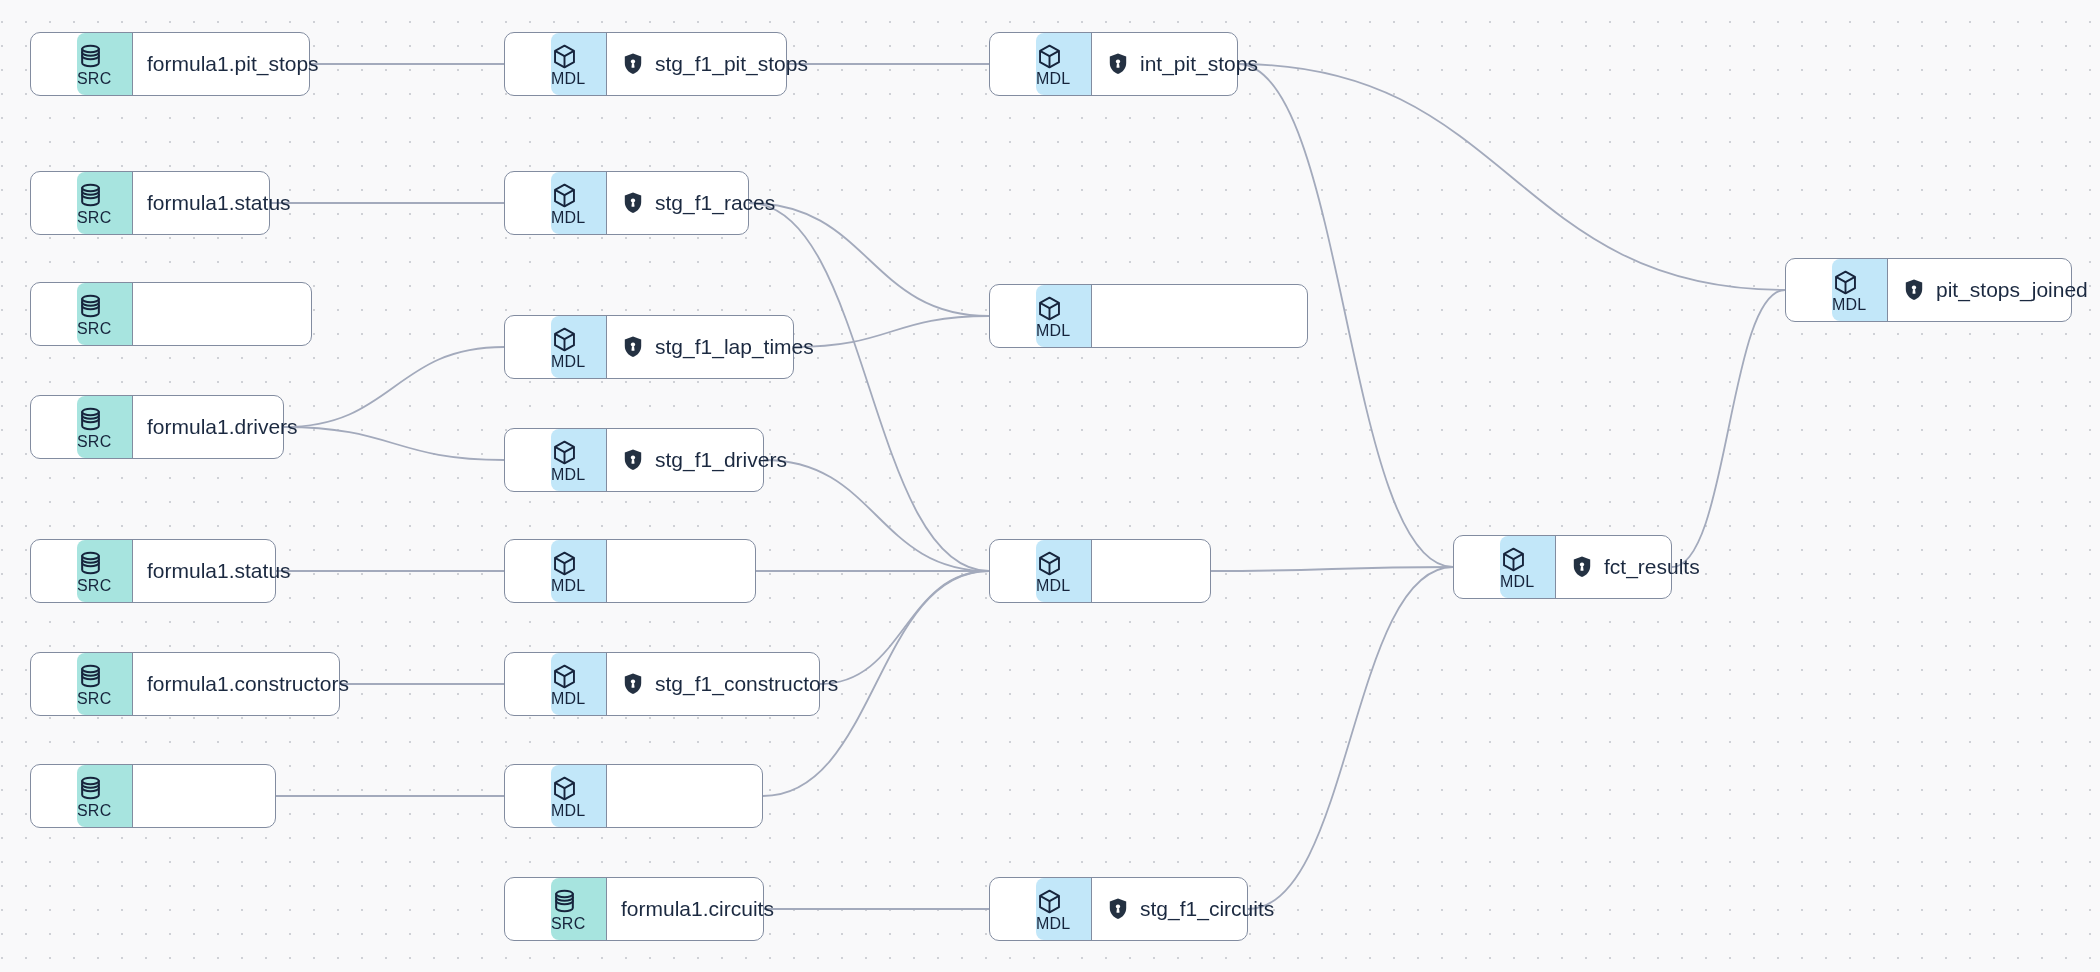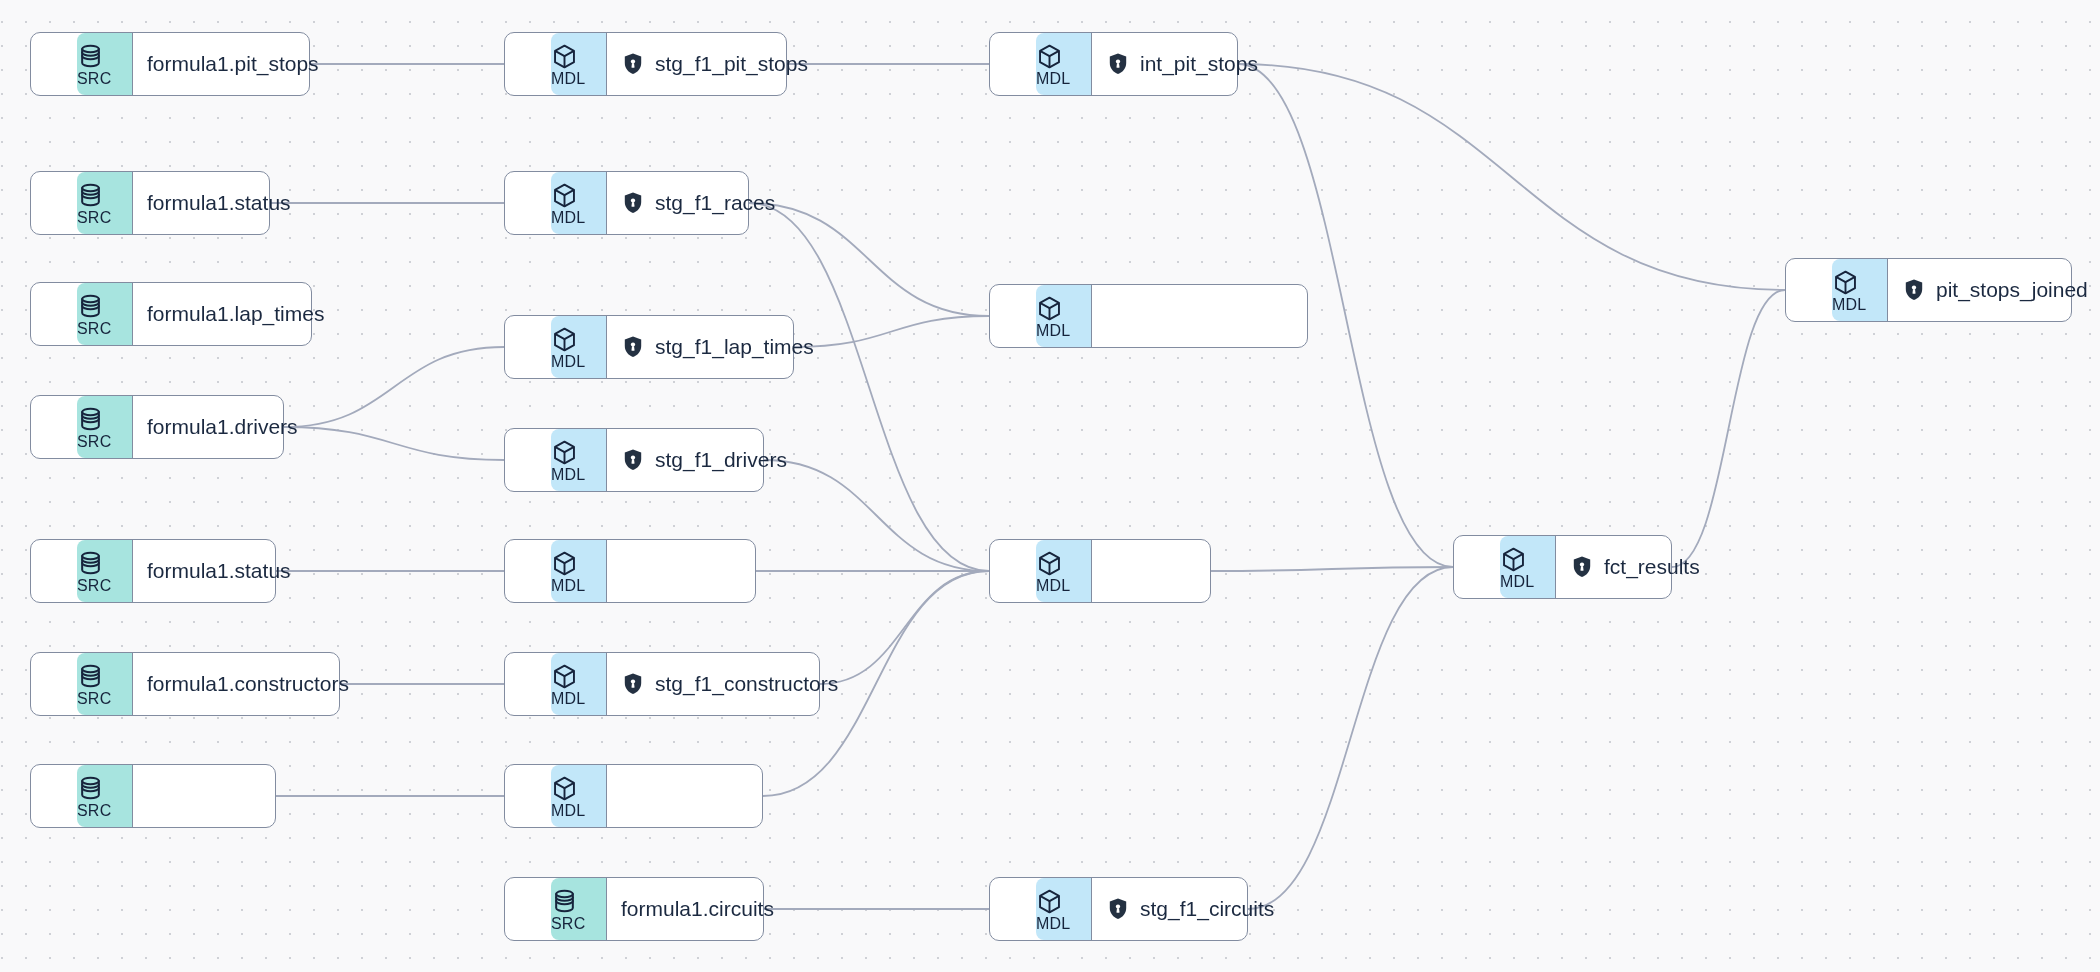--- a/index.html
+++ b/index.html
@@ -104,24 +104,20 @@
         <svg viewBox="0 0 24 24" fill="none" stroke="currentColor" stroke-width="1.8" stroke-linecap="round" stroke-linejoin="round">
           <ellipse cx="12" cy="5.3" rx="7.4" ry="2.9"></ellipse>
           <path d="M4.6 5.3v6.2c0 1.6 3.31 2.9 7.4 2.9s7.4-1.3 7.4-2.9V5.3"></path>
           <path d="M4.6 11.5v6.2c0 1.6 3.31 2.9 7.4 2.9s7.4-1.3 7.4-2.9v-6.2"></path>
           <path d="M19.4 8.4c0 1.6-3.31 2.9-7.4 2.9S4.6 10 4.6 8.4"></path>
         </svg>
       </span>
 
       <span class="badge-label">SRC</span>
     </div>
-    <div class="node-body">
-
-      <span class="node-label">formula1.lap_times</span>
-    </div>
   </div>
     <div class="node" style="left: 30px; top: 395px; width: 254px; height: 64px;">
     <div class="badge-panel" style="background: rgb(167, 228, 223);">
       <span class="type-icon">
         <svg viewBox="0 0 24 24" fill="none" stroke="currentColor" stroke-width="1.8" stroke-linecap="round" stroke-linejoin="round">
           <ellipse cx="12" cy="5.3" rx="7.4" ry="2.9"></ellipse>
           <path d="M4.6 5.3v6.2c0 1.6 3.31 2.9 7.4 2.9s7.4-1.3 7.4-2.9V5.3"></path>
           <path d="M4.6 11.5v6.2c0 1.6 3.31 2.9 7.4 2.9s7.4-1.3 7.4-2.9v-6.2"></path>
           <path d="M19.4 8.4c0 1.6-3.31 2.9-7.4 2.9S4.6 10 4.6 8.4"></path>
         </svg>

